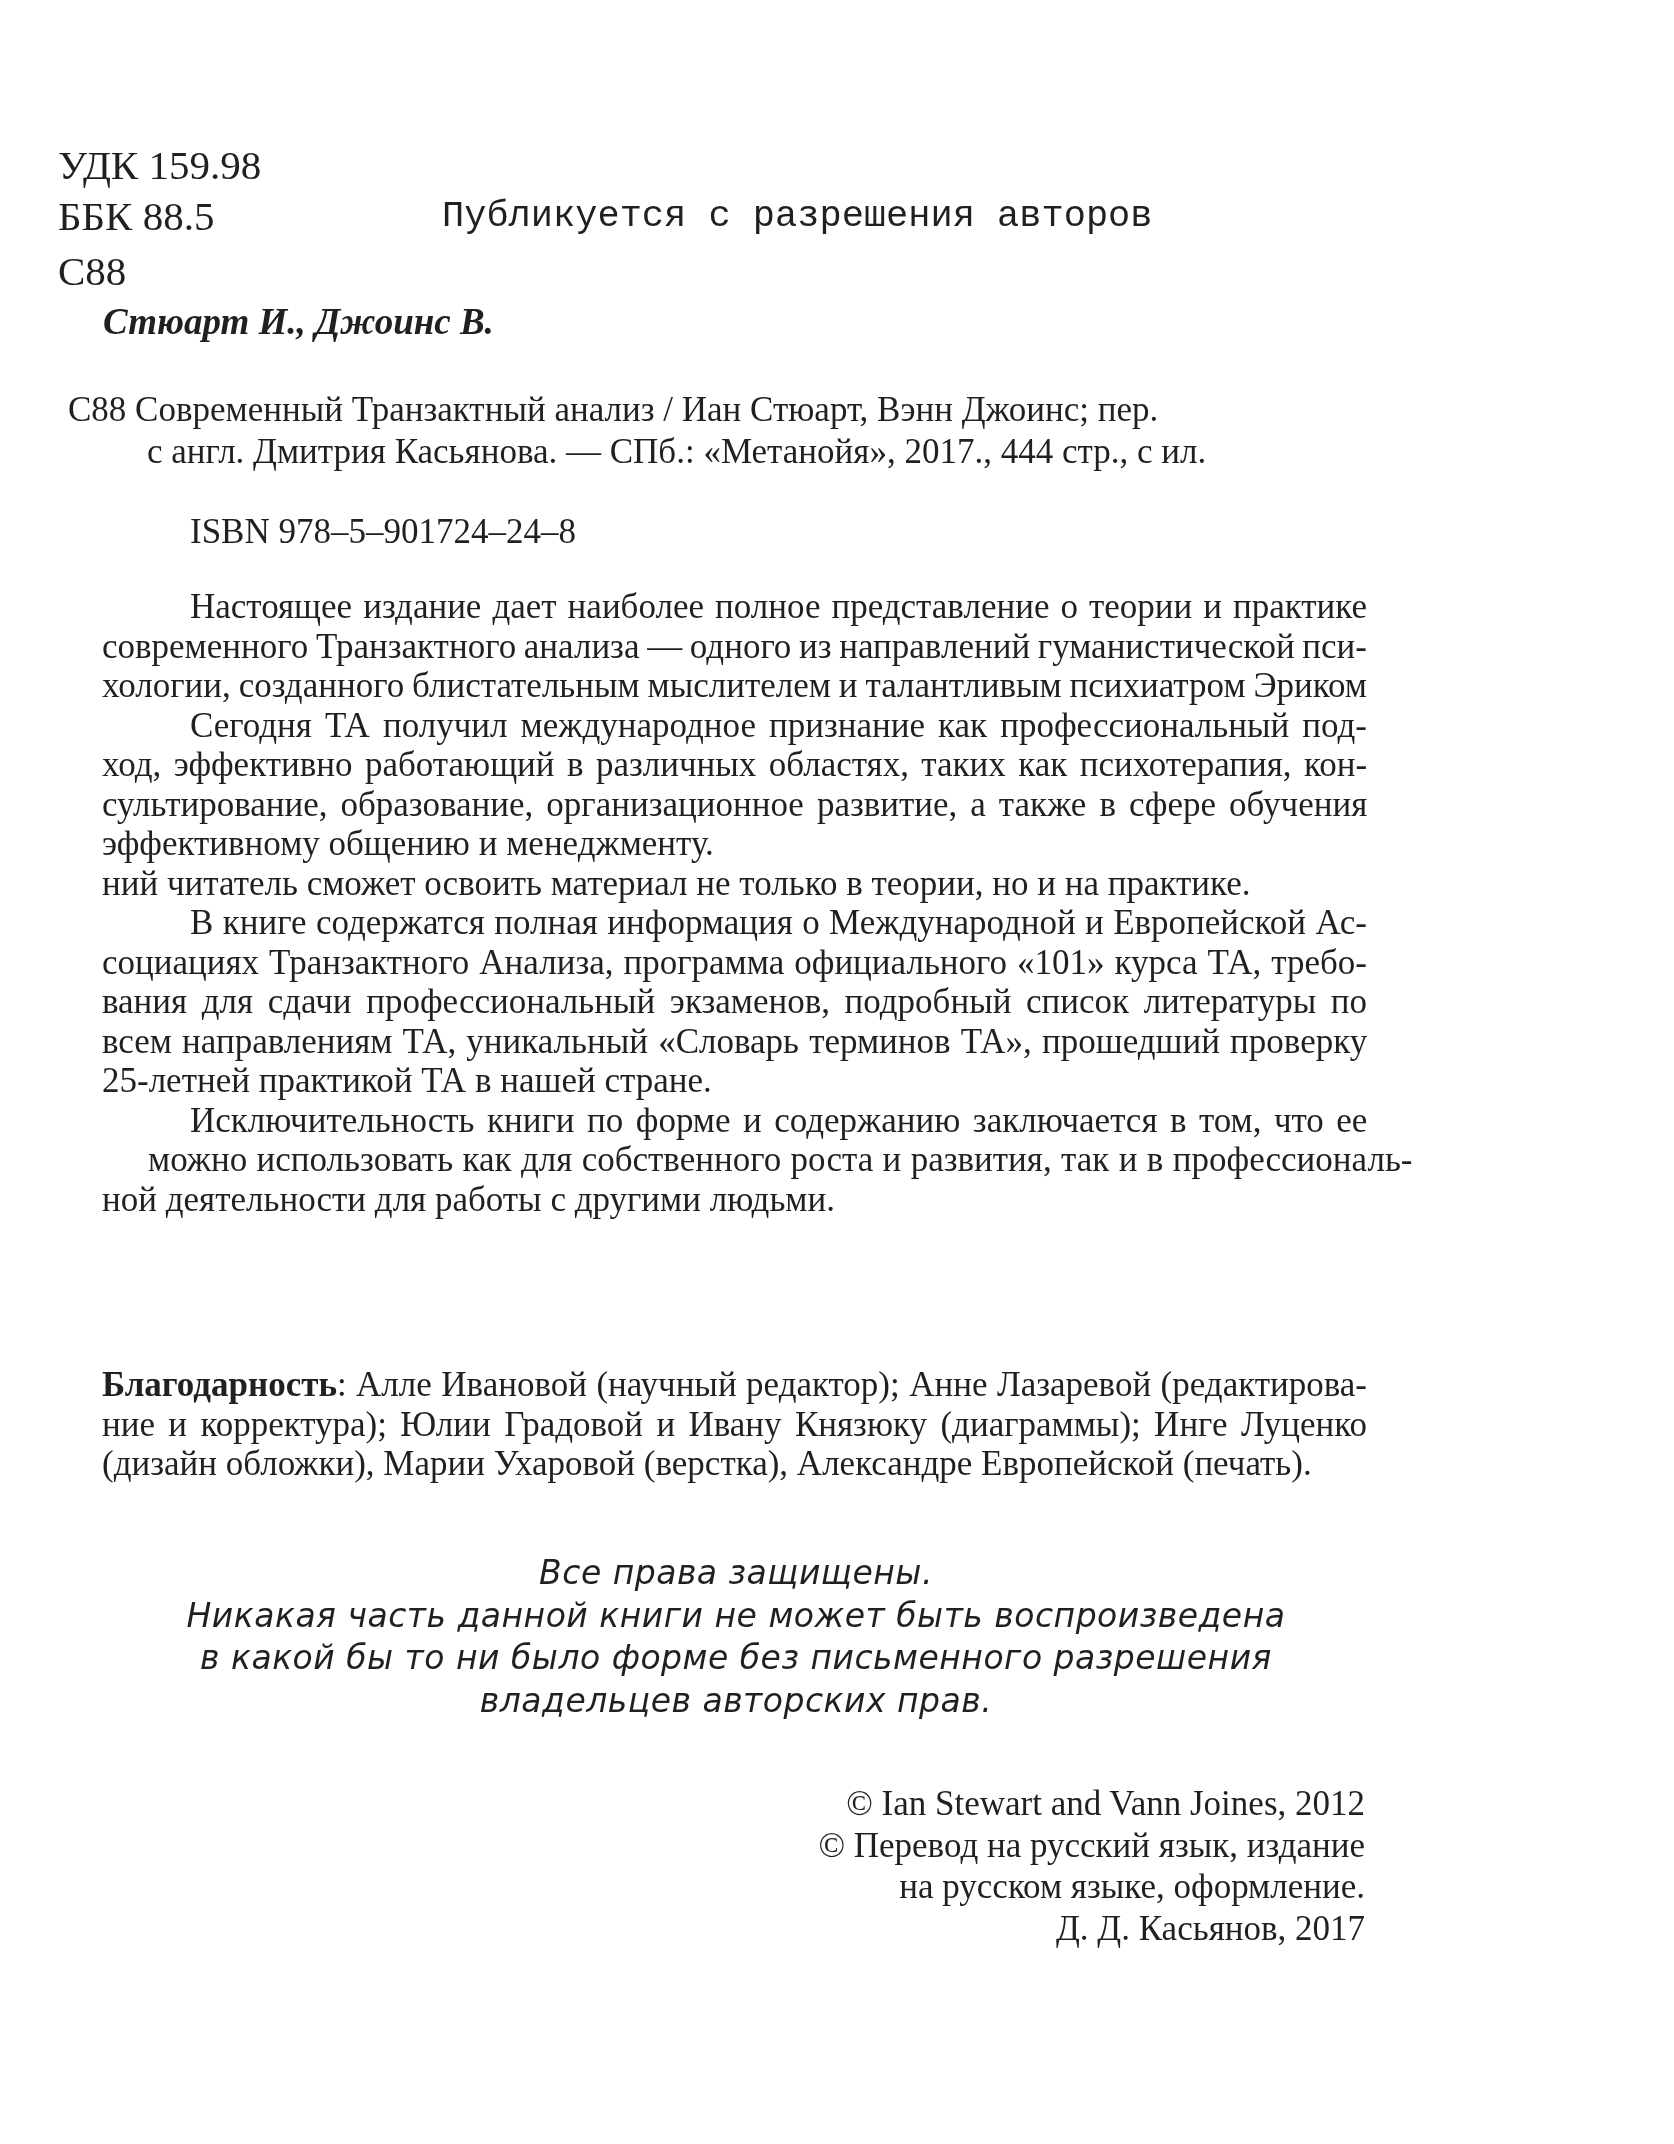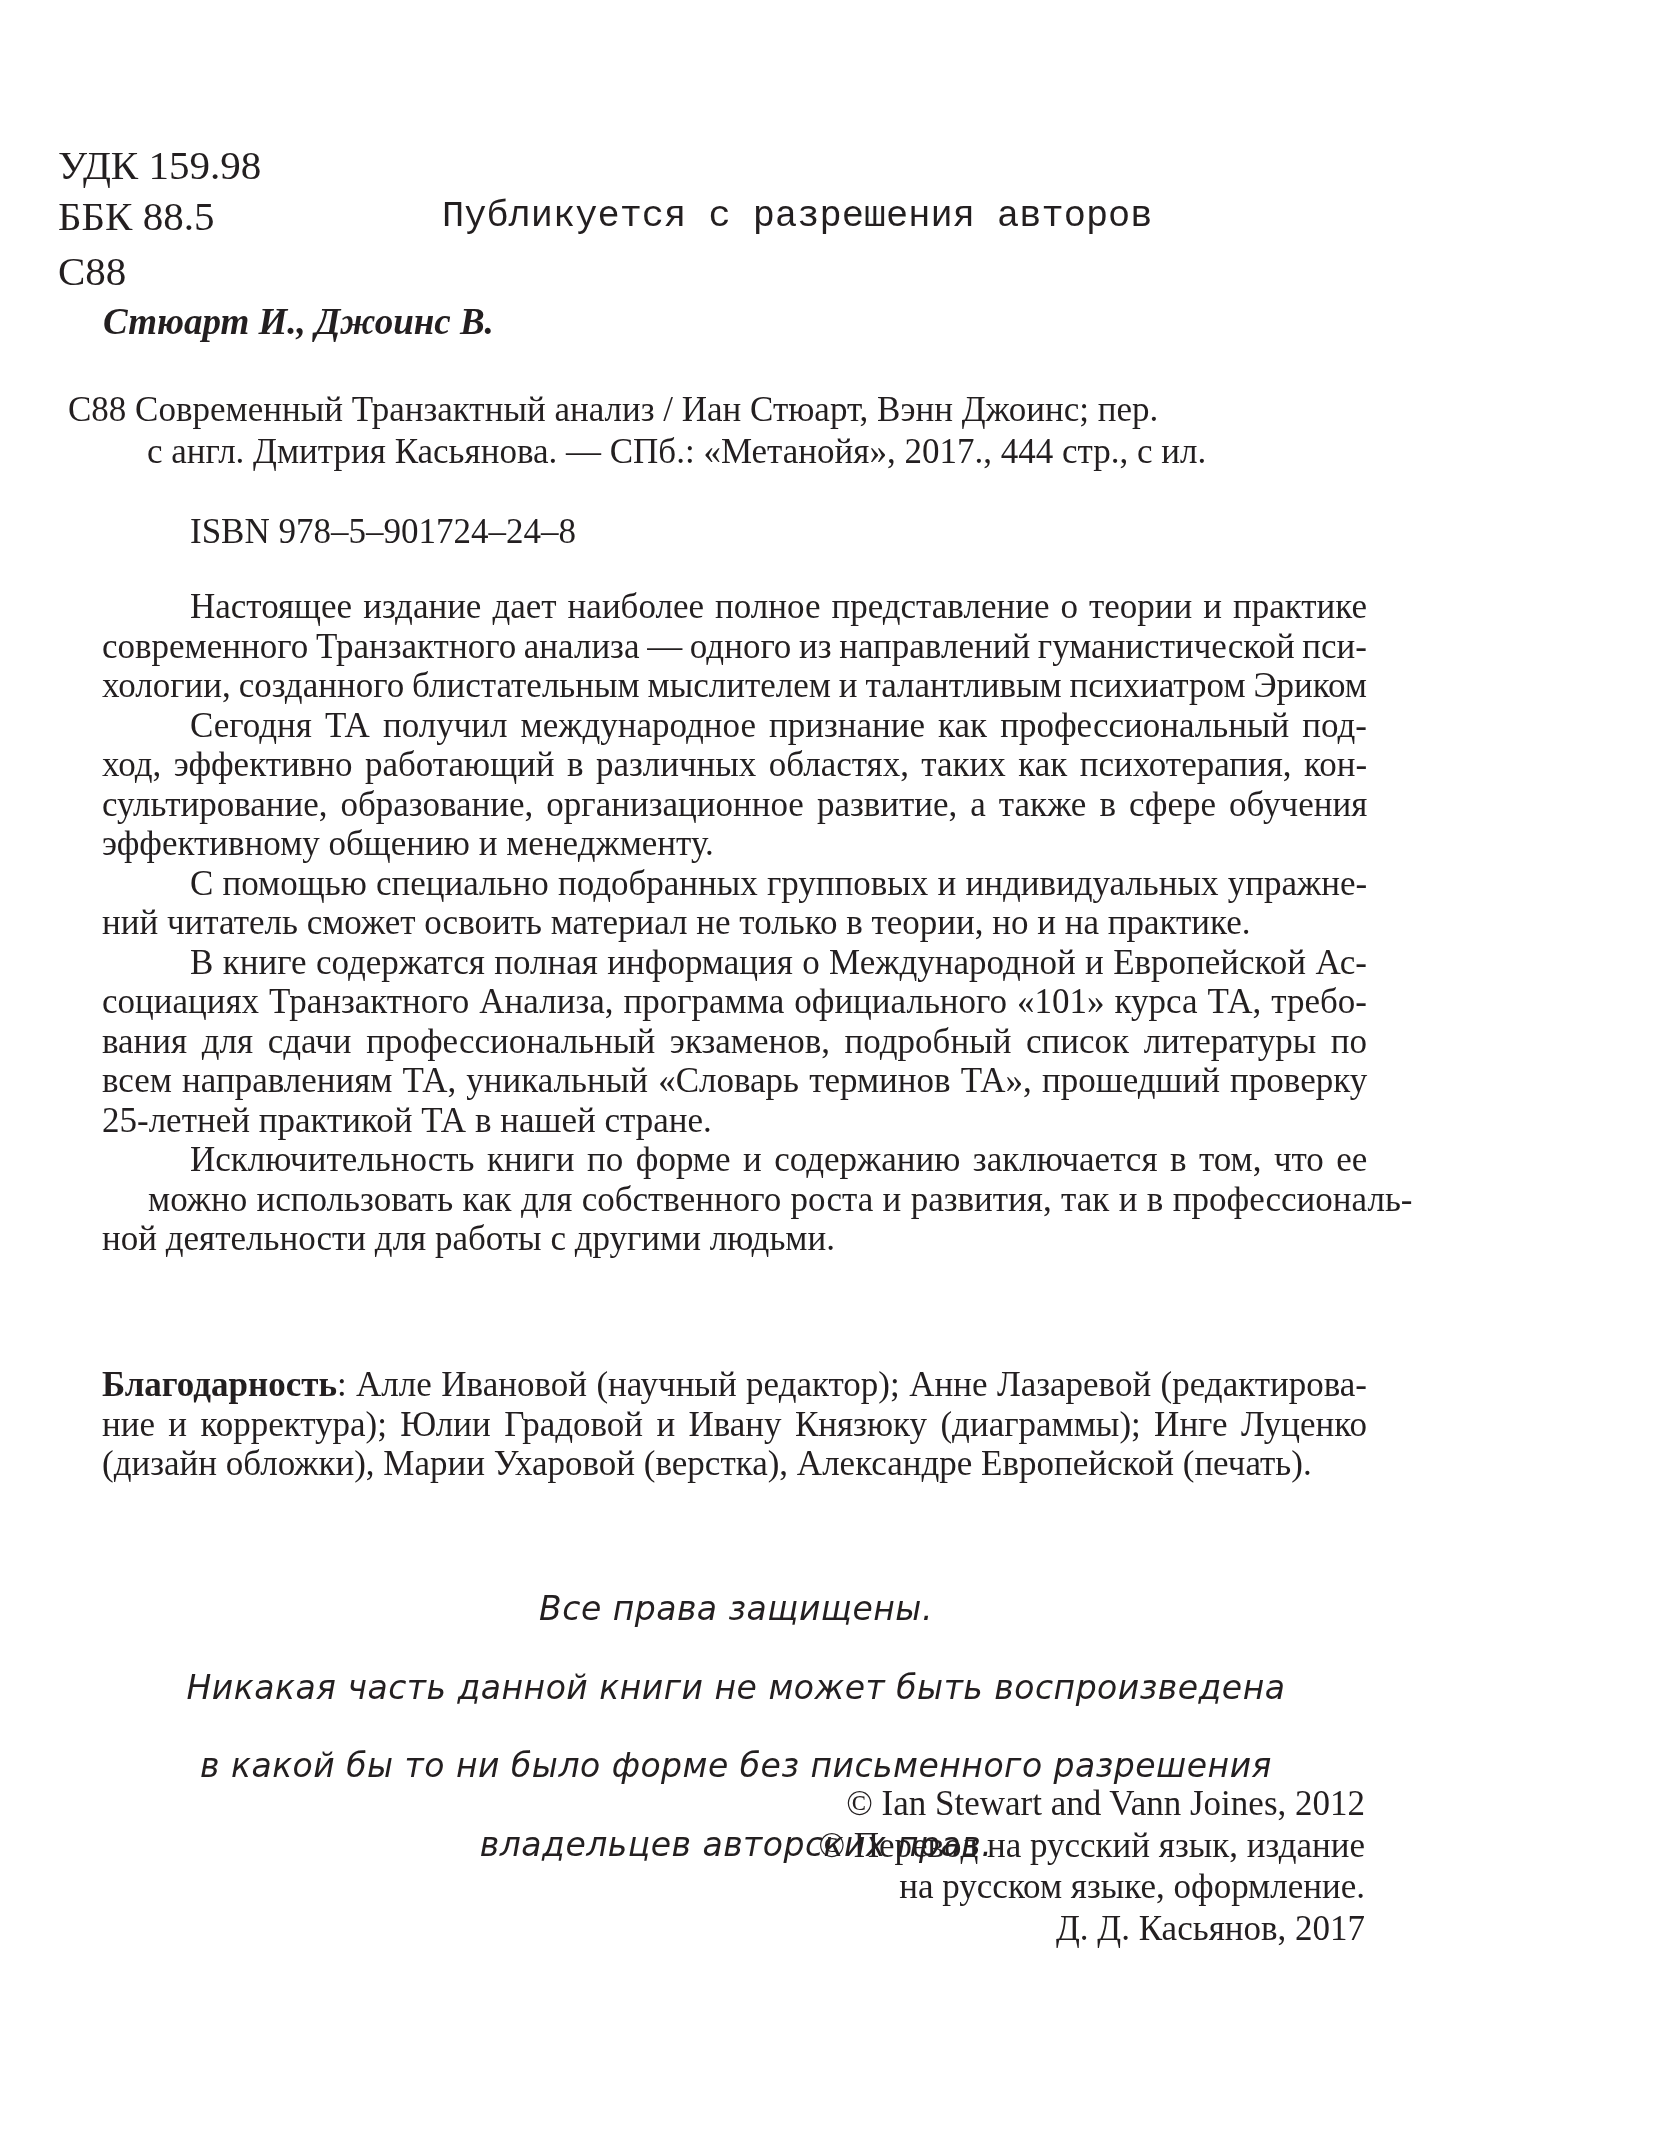--- a/index.html
+++ b/index.html
@@ -35,21 +35,21 @@
   #acknowledgement { top: 1365px; }
   .ack-label { font-weight: bold; }
 
   #rights {
     position: absolute; left: 0; width: 1472px; top: 1552px;
     text-align: center;
     font-family: "DejaVu Sans", "Liberation Sans", sans-serif;
     font-style: italic; font-size: 33px; line-height: 42.5px;
     letter-spacing: 0.5px;
   }
-  #rights .line { display: block; white-space: nowrap; margin-top: 36px; }
+  #rights .line { display: block; white-space: nowrap; }
 
   #copyright {
     position: absolute; right: 309px; top: 1783px;
     text-align: right; font-size: 35px; line-height: 41.5px;
   }
   #copyright .line { display: block; white-space: nowrap; }
 </style>
 </head>
 <body>
 
@@ -67,21 +67,20 @@
 <div class="abs" id="isbn">ISBN 978–5–901724–24–8</div>
 
 <div class="body-block" id="annotation">
     <span class="line indent" style="display: block; width: auto; word-spacing: 2.22222px;">Настоящее издание дает наиболее полное представление о теории и практике</span>
     <span class="line" style="display: block; width: auto; word-spacing: -1.125px;">современного Транзактного анализа — одного из направлений гуманистической пси-</span>
     <span class="line" style="display: block; width: auto; word-spacing: -0.857143px;">хологии, созданного блистательным мыслителем и талантливым психиатром Эриком</span>
     <span class="line indent" style="display: block; width: auto; word-spacing: 4.28571px;">Сегодня ТА получил международное признание как профессиональный под-</span>
     <span class="line" style="display: block; width: auto; word-spacing: 3.66667px;">ход, эффективно работающий в различных областях, таких как психотерапия, кон-</span>
     <span class="line" style="display: block; width: auto; word-spacing: 4.25px;">сультирование, образование, организационное развитие, а также в сфере обучения</span>
     <span class="line last">эффективному общению и менеджменту.</span>
-    <span class="line indent" style="display: block; width: auto; word-spacing: 0.428571px;">С помощью специально подобранных групповых и индивидуальных упражне-</span>
     <span class="line last">ний читатель сможет освоить материал не только в теории, но и на практике.</span>
     <span class="line indent" style="display: block; width: auto; word-spacing: 0.555556px;">В книге содержатся полная информация о Международной и Европейской Ас-</span>
     <span class="line" style="display: block; width: auto; word-spacing: 1.25px;">социациях Транзактного Анализа, программа официального «101» курса ТА, требо-</span>
     <span class="line" style="display: block; width: auto; word-spacing: 5.5px;">вания для сдачи профессиональный экзаменов, подробный список литературы по</span>
     <span class="line" style="display: block; width: auto; word-spacing: 1.375px;">всем направлениям ТА, уникальный «Словарь терминов ТА», прошедший проверку</span>
     <span class="line last">25-летней практикой ТА в нашей стране.</span>
     <span class="line indent" style="display: block; width: auto; word-spacing: 3.7px;">Исключительность книги по форме и содержанию заключается в том, что ее</span>
     <span class="line" style="display: block; width: auto; word-spacing: 0.636364px; margin-left: 46px;">можно использовать как для собственного роста и развития, так и в профессиональ-</span>
     <span class="line last">ной деятельности для работы с другими людьми.</span>
   </div>

